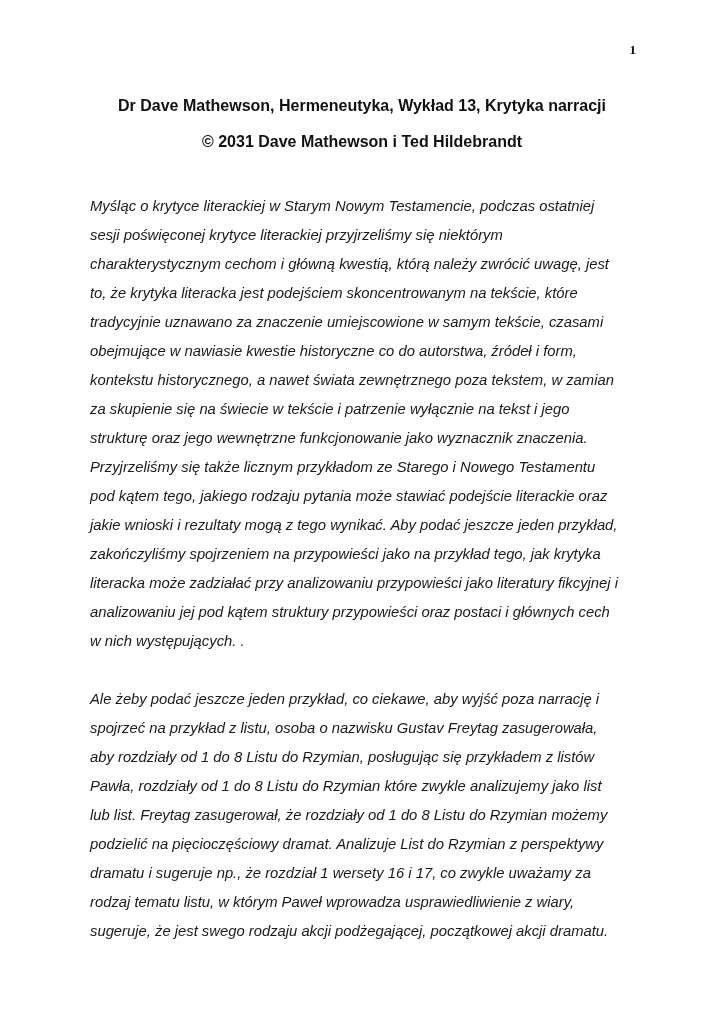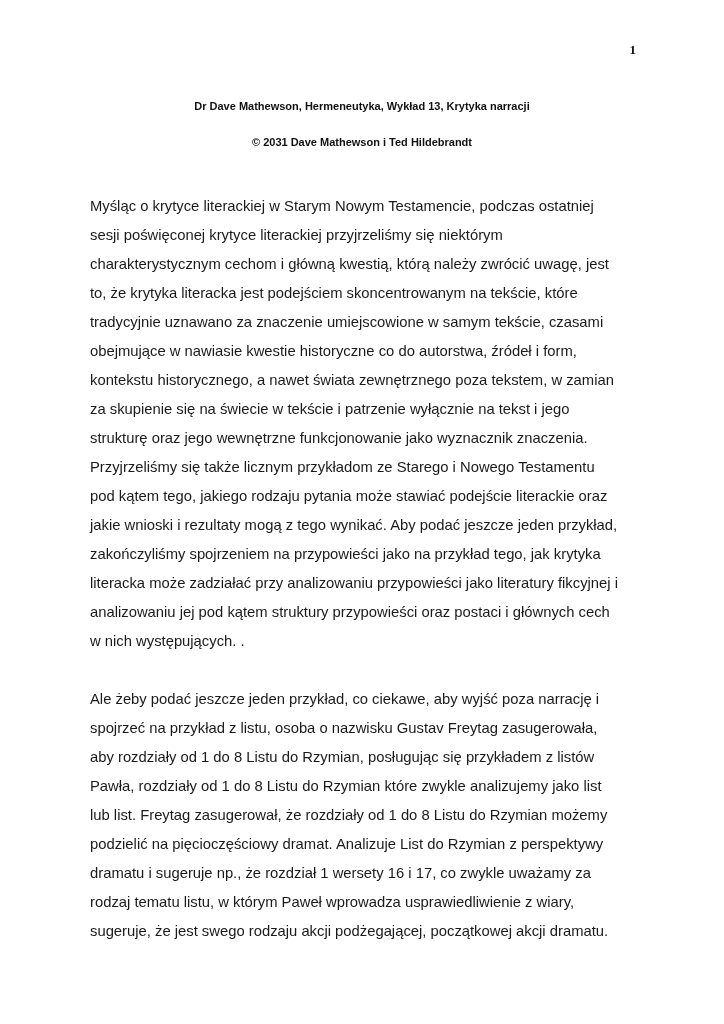--- a/index.html
+++ b/index.html
@@ -26,34 +26,35 @@
     font-size: 13px;
     color: #111;
   }
   .title-block {
     margin: 0 90px;
     padding-top: 88px;
     text-align: center;
   }
   .title-line {
     font-weight: bold;
-    font-size: 11px;
+    font-size: 16px;
     line-height: 36px;
     color: #111;
   }
   .body-block {
     margin: 0 88px 0 90px;
     padding-top: 32px;
     text-align: left;
   }
   .paragraph {
     font-size: 14.8px;
     line-height: 29px;
     margin: 0 18px 29px 0;
     color: #1a1a1a;
+    font-style: italic;
   }
 </style>
 </head>
 <body>
 
 <div class="page">
 
   <div class="page-number">1</div>
 
   <div class="title-block">

